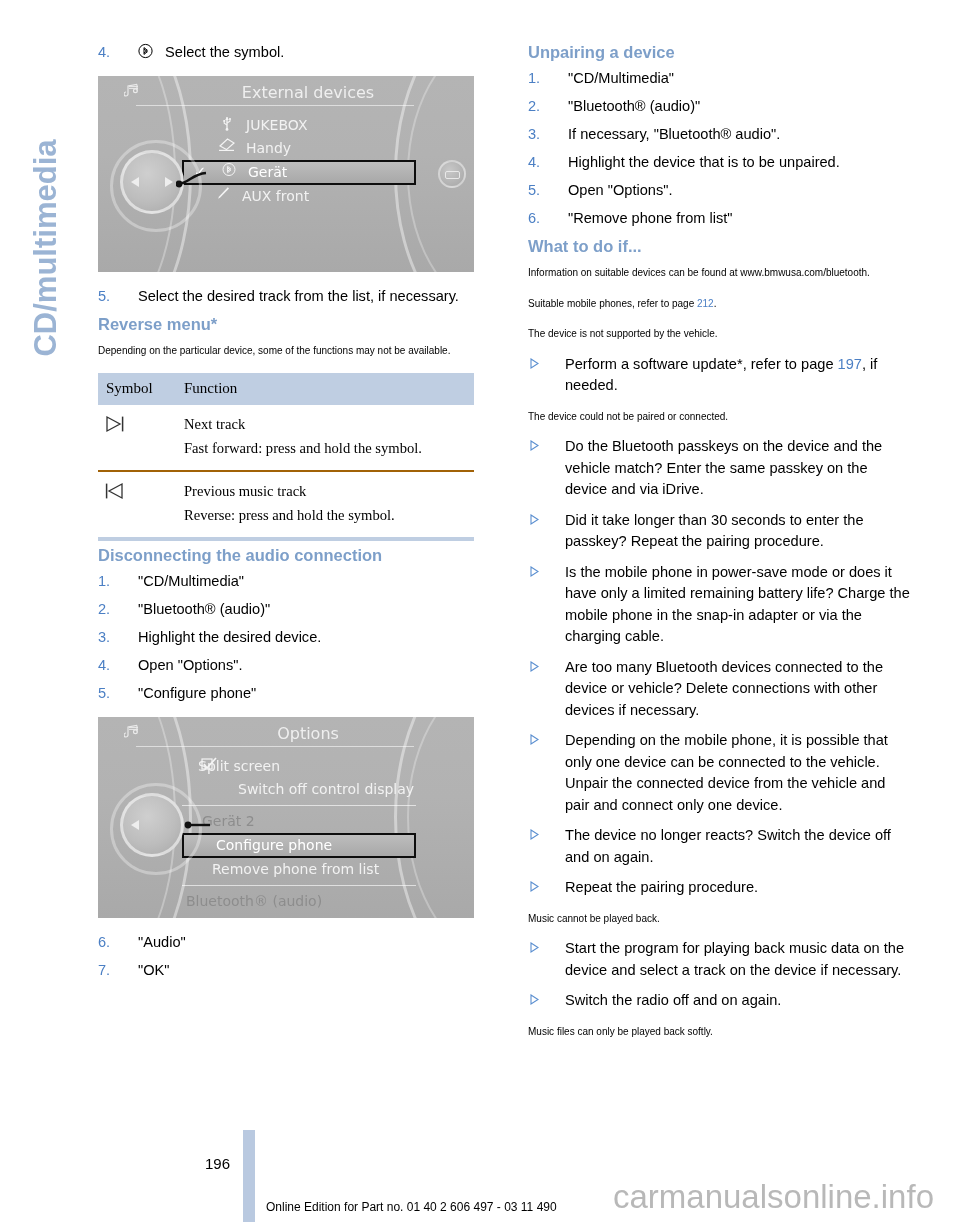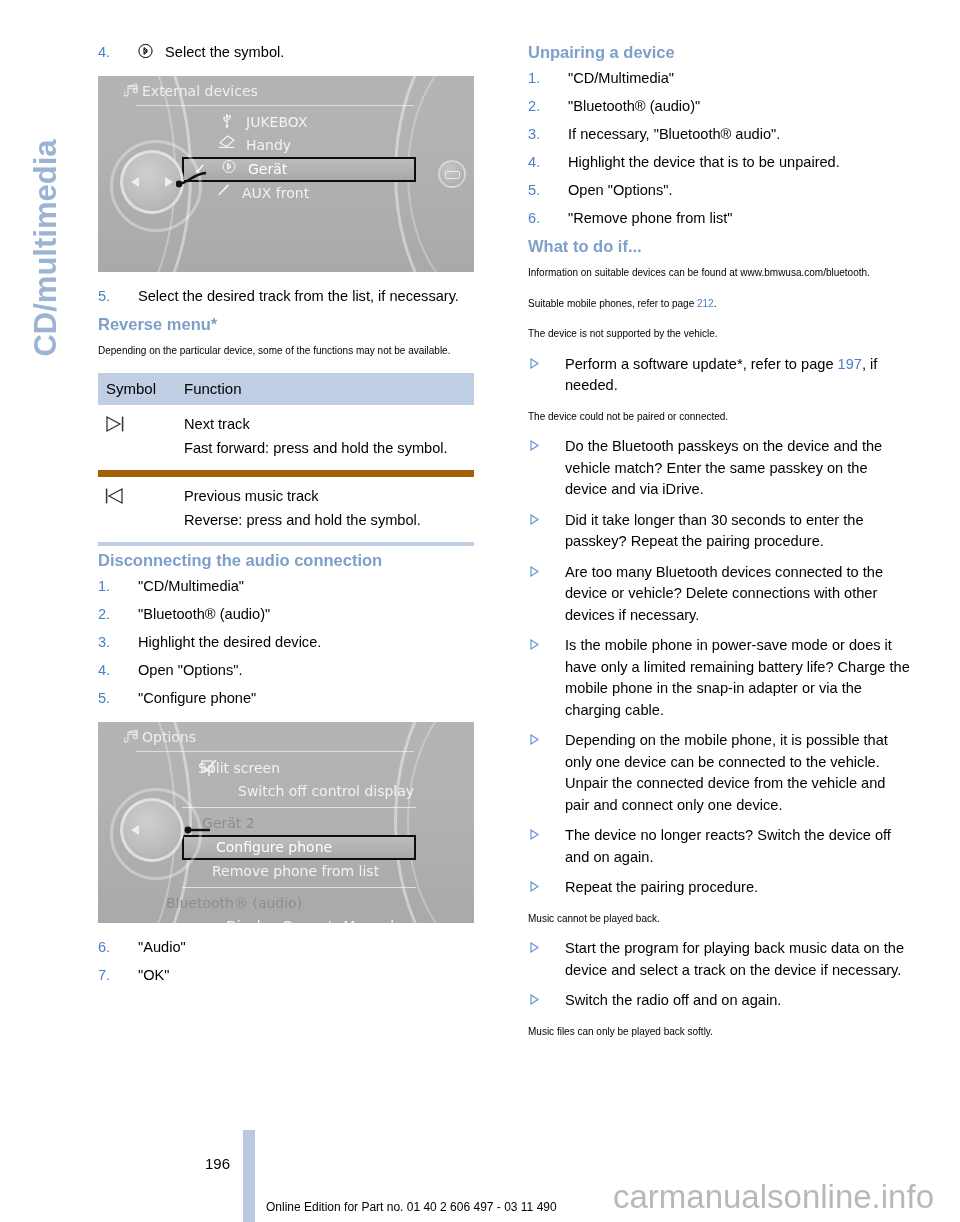--- a/index.html
+++ b/index.html
@@ -98,21 +98,21 @@
   }
   .idrive .arc-l{ left:-96px; width:190px; }
   .idrive .arc-l2{ position:absolute; left:-72px; top:-30%; height:160%; width:150px;
                    border:2px solid rgba(255,255,255,.3); border-radius:50%; }
   .idrive .arc-r{ right:-150px; width:230px; }
   .idrive .arc-r2{ position:absolute; right:-128px; top:-22%; height:144%; width:195px;
                    border:2px solid rgba(255,255,255,.28); border-radius:50%; }
 
   .idrive .title-row{
     position:relative; padding:7px 0 6px 44px; color:#efefef;
-    font-size:14px; z-index:4;
+    font-size:16px; z-index:4;text-align:center;
   }
   .idrive .title-row .tico{
     position:absolute; left:26px; top:7px; color:#e8e8e8; font-size:13px;
   }
   .idrive .title-rule{
     position:absolute; left:38px; right:60px; top:29px; height:1px;
     background:rgba(255,255,255,.55); z-index:4;
   }
 
   .idrive .menu{ position:relative; z-index:5; padding-top:6px; }
@@ -170,30 +170,30 @@
     width:28px; height:28px; border-radius:50%;
     background:radial-gradient(circle at 40% 35%,#c8c8c8,#a5a5a5);
     border:2px solid rgba(255,255,255,.45);
   }
   .rbtn span{
     position:absolute; left:5px; top:9px; width:15px; height:8px;
     border:1.6px solid #e9e9e9; border-radius:2px;
   }
 
   
-  table.sym{ width:376px; border-collapse:collapse; margin:12px 0 0 0; }
+  table.sym{ width:376px; border-collapse:collapse; margin:12px 0 0 0;font-family:Liberation Serif, serif; }
   table.sym thead th{
     background:#bfcee2; text-align:left; font-weight:normal;
     font-size:15px; padding:7px 0 8px 8px; color:#000;
   }
   table.sym thead th.c2{ padding-left:10px; }
   table.sym tbody td{
     vertical-align:top; padding:9px 0 11px 0;
     font-size:14.6px; line-height:21.5px;
-    border-bottom:7px solid #a16207;
+    border-bottom:2px solid #a16207;
   }
   table.sym tbody tr:last-child td{ border-bottom:none; }
   table.sym td.symcell{ width:76px; padding-left:6px; }
   table.sym td.fncell{ padding-left:10px; }
   .tbl-bottom{ width:376px; height:4px; background:#bfcee2; margin-bottom:4px; }
   .line2{ margin-top:2px; }
 
   
   .footer{ position:absolute; left:0; bottom:0; width:940px; height:96px; }
   .pageno{
@@ -412,21 +412,21 @@
       <div class="row plain dim" style="padding-left:104px;">
         <span>Gerät 2</span>
       </div>
       <div class="row sel" style="padding-left:32px;">
         <span>Configure phone</span>
       </div>
       <div class="row plain" style="padding-left:114px;">
         <span>Remove phone from list</span>
       </div>
       <div class="sep"></div>
-      <div class="row plain dim" style="padding-left:68px;">
+      <div class="row plain dim" style="padding-left:88px;">
         <span>Bluetooth® (audio)</span>
       </div>
       <div class="row plain" style="padding-left:128px;">
         <span>Display Owner's Manual</span>
       </div>
     </div>
 
     <div class="knob" style="left:22px; top:76px;">
       <div class="ar l"></div>
     </div>
@@ -485,26 +485,26 @@
         </span><span>Do the Bluetooth passkeys on the device and the vehicle match? Enter the same passkey on the device and via iDrive.</span></li>
     <li><span class="tri-mark hollow">
           <svg width="9" height="11" viewBox="0 0 9 11">
             <path d="M1 1 L8 5.5 L1 10 Z" fill="none" stroke="#5b8fd0" stroke-width="1.1"></path>
           </svg>
         </span><span>Did it take longer than 30 seconds to enter the passkey? Repeat the pairing procedure.</span></li>
     <li><span class="tri-mark hollow">
           <svg width="9" height="11" viewBox="0 0 9 11">
             <path d="M1 1 L8 5.5 L1 10 Z" fill="none" stroke="#5b8fd0" stroke-width="1.1"></path>
           </svg>
+        </span><span>Is the mobile phone in power-save mode or does it have only a limited remaining battery life? Charge the mobile phone in the snap-in adapter or via the charging cable.</span></li>
+    <li><span class="tri-mark hollow">
+          <svg width="9" height="11" viewBox="0 0 9 11">
+            <path d="M1 1 L8 5.5 L1 10 Z" fill="none" stroke="#5b8fd0" stroke-width="1.1"></path>
+          </svg>
         </span><span>Are too many Bluetooth devices connected to the device or vehicle? Delete connections with other devices if necessary.</span></li>
-    <li><span class="tri-mark hollow">
-          <svg width="9" height="11" viewBox="0 0 9 11">
-            <path d="M1 1 L8 5.5 L1 10 Z" fill="none" stroke="#5b8fd0" stroke-width="1.1"></path>
-          </svg>
-        </span><span>Is the mobile phone in power-save mode or does it have only a limited remaining battery life? Charge the mobile phone in the snap-in adapter or via the charging cable.</span></li>
     <li><span class="tri-mark hollow">
           <svg width="9" height="11" viewBox="0 0 9 11">
             <path d="M1 1 L8 5.5 L1 10 Z" fill="none" stroke="#5b8fd0" stroke-width="1.1"></path>
           </svg>
         </span><span>Depending on the mobile phone, it is possible that only one device can be connected to the vehicle. Unpair the connected device from the vehicle and pair and connect only one device.</span></li>
     <li><span class="tri-mark hollow">
           <svg width="9" height="11" viewBox="0 0 9 11">
             <path d="M1 1 L8 5.5 L1 10 Z" fill="none" stroke="#5b8fd0" stroke-width="1.1"></path>
           </svg>
         </span><span>The device no longer reacts? Switch the device off and on again.</span></li>

